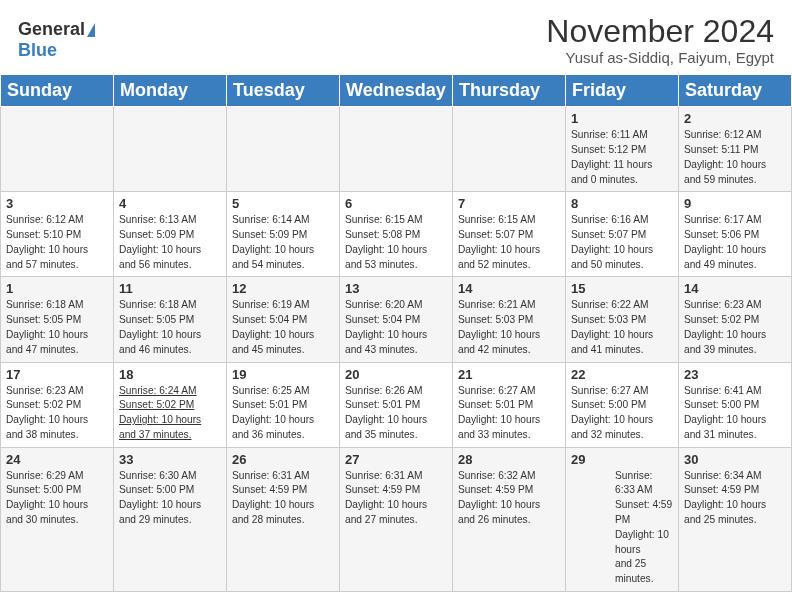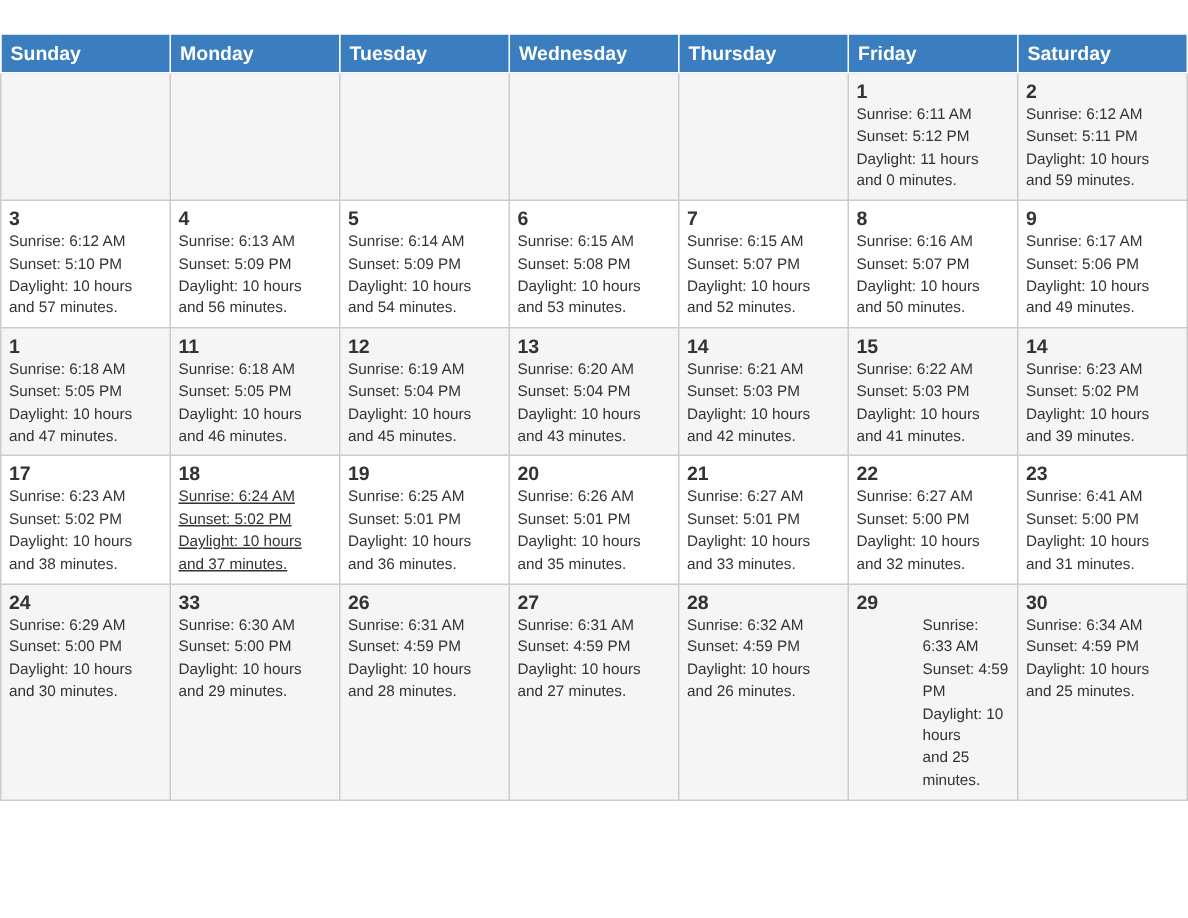--- a/index.html
+++ b/index.html
@@ -58,21 +58,21 @@
       color: #555;
     }
     .calendar {
       width: 100%;
       border-collapse: collapse;
       margin-top: 2px;
     }
     .calendar thead tr th {
       background: #3a7ebf;
       color: #fff;
-      font-size: 13px;
+      font-size: 18px;
       font-weight: bold;
       padding: 5px 6px;
       text-align: left;
       border: 1px solid #fff;
     }
     .calendar tbody tr td {
       border: 1px solid #ccc;
       vertical-align: top;
       padding: 4px 5px;
       font-size: 10.5px;
@@ -100,20 +100,31 @@
     .day-detail {
       font-size: 10.2px;
       color: #333;
       line-height: 1.45;
     }
   </style>
 </head>
 <body>
 
 <div class="header">
+  <div class="logo">
+    <div class="logo-row">
+      <span class="logo-text-general">General</span>
+      <span class="logo-icon"></span>
+    </div>
+    <span class="logo-text-blue">Blue</span>
+  </div>
+  <div class="title-block">
+    <h1>November 2024</h1>
+    <h2>Yusuf as-Siddiq, Faiyum, Egypt</h2>
+  </div>
 </div>
 
 <table class="calendar">
   <thead>
     <tr>
     <th>Sunday</th>
         <th>Monday</th>
         <th>Tuesday</th>
         <th>Wednesday</th>
         <th>Thursday</th>

